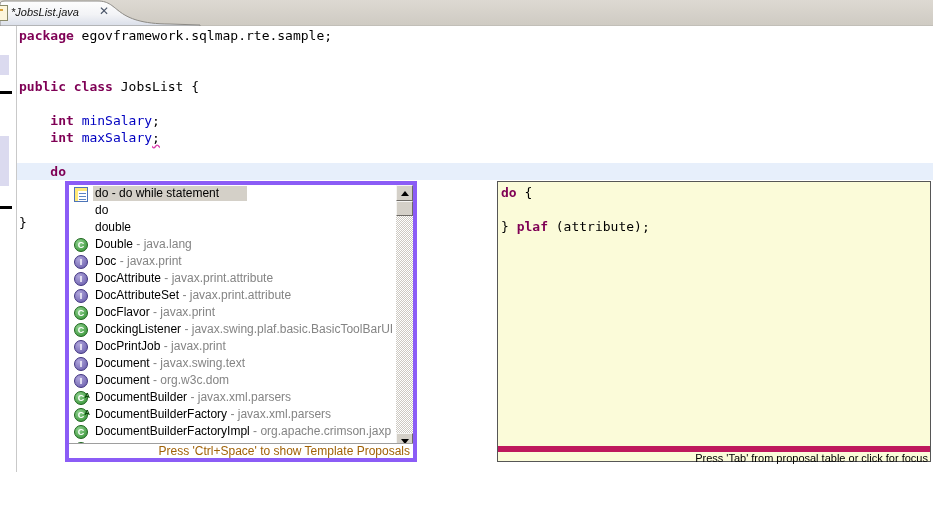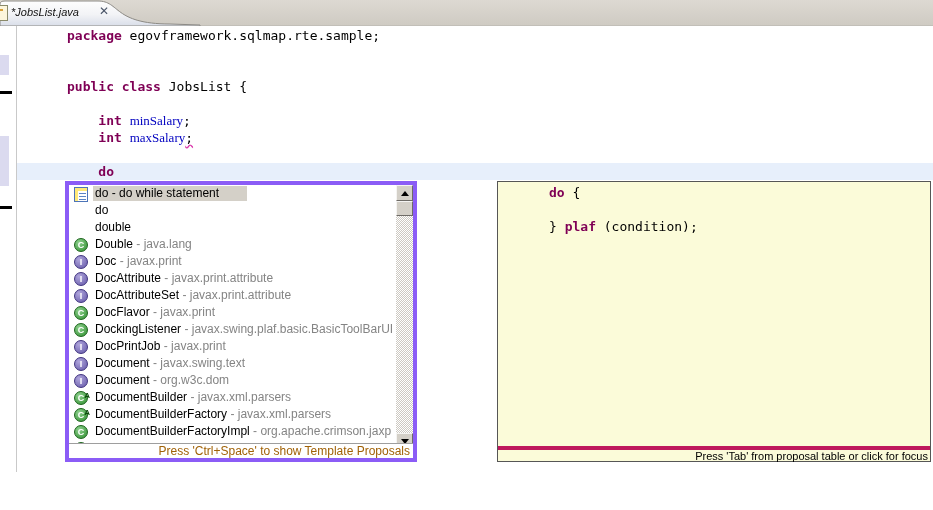--- a/index.html
+++ b/index.html
@@ -19,24 +19,24 @@
             color:#4A5568;text-align:center;line-height:15px;cursor:default;}
 
   
   .editor{position:absolute;left:0;top:26px;width:933px;height:484px;background:#fff;}
   .ruler-line{position:absolute;left:16px;top:0;width:1px;height:446px;background:#C9C9C9;}
   .ruler-mark{position:absolute;left:0;width:9px;background:#DBDAEF;}
   .ruler-dash{position:absolute;left:0;width:12px;height:3px;background:#000;}
   .cur-line{position:absolute;left:17px;top:137px;right:0;height:17px;background:#E7EFFB;}
   .code{position:absolute;left:19px;top:1px;font-family:"DejaVu Sans Mono","Liberation Mono",monospace;
         font-size:13px;line-height:17px;white-space:pre;color:#000;}
-  .codeline{height:17px;margin-left:48px;}
+  .codeline{height:17px;}
   .s-kw{color:#7F0055;font-weight:bold;}
   .s-pl{color:#000;}
-  .s-fld{color:#0000C0;font-family:Liberation Serif, serif;}
+  .s-fld{color:#0000C0;}
   .s-sq{color:#000;text-decoration:underline wavy #DA39AC;text-underline-offset:2px;}
 
   
   .popup{position:absolute;left:65px;top:181px;width:352px;height:281px;background:#fff;
          border:4px solid #8b5cf6;box-sizing:border-box;}
   .plist{position:absolute;left:0;top:0;right:0;height:264px;overflow:hidden;}
   .prow{height:17px;display:flex;align-items:center;font-size:12px;white-space:nowrap;}
   .picon{width:16px;height:16px;margin-left:4px;margin-right:4px;position:relative;flex:0 0 16px;}
   .ptext{display:inline-block;padding:0 2px;line-height:15px;}
   .ptext.sel{background:#D4D0C8;padding-right:28px;}
@@ -70,21 +70,21 @@
   .pstatus{position:absolute;left:0;right:0;bottom:0;height:15px;background:#fff;
            border-top:1px solid #9E9E9E;font-size:12px;text-align:right;
            padding-right:3px;line-height:14px;box-sizing:border-box;color:#a16207;}
 
   
   .preview{position:absolute;left:497px;top:181px;width:434px;height:281px;background:#FBFBD9;
            border:1px solid #565656;box-sizing:border-box;}
   .pvcode{position:absolute;left:3px;top:2px;font-family:"DejaVu Sans Mono","Liberation Mono",monospace;
           font-size:13px;line-height:17px;white-space:pre;color:#000;}
   .pvstatus{position:absolute;left:0;right:0;bottom:0;height:15px;background:#FBFBD9;
-            border-top:4px solid #be185d;font-size:11px;text-align:right;
+            border-top:6px solid #be185d;font-size:11px;text-align:right;
             padding-right:2px;line-height:13px;box-sizing:border-box;color:#000;}
 </style>
 </head>
 <body>
 
 <div id="screen">
 
   <div class="tabbar">
     <svg class="tabshape" width="220" height="26" viewBox="0 0 220 26">
       <defs>
@@ -220,17 +220,17 @@
         </div>
       <div class="sthumb"></div>
       <div class="sbtn down">
           <div class="arr-down"></div>
         </div>
     </div>
     <div class="pstatus">Press 'Ctrl+Space' to show Template Proposals</div>
   </div>
 
   <div class="preview">
-    <div class="pvcode" id="pvcode"><div class="codeline"><span class="s-kw">do</span><span class="s-pl"> {</span></div><div class="codeline">&nbsp;</div><div class="codeline"><span class="s-pl">} </span><span class="s-kw">plaf</span><span class="s-pl"> (condition);</span></div></div>
+    <div class="pvcode" id="pvcode"><div class="codeline"><span class="s-kw">do</span><span class="s-pl"> {</span></div><div class="codeline">&nbsp;</div><div class="codeline"><span class="s-pl">} </span><span class="s-kw">plaf</span><span class="s-pl"> (attribute);</span></div></div>
     <div class="pvstatus">Press 'Tab' from proposal table or click for focus</div>
   </div>
 
 </div>
 
 </body></html>

